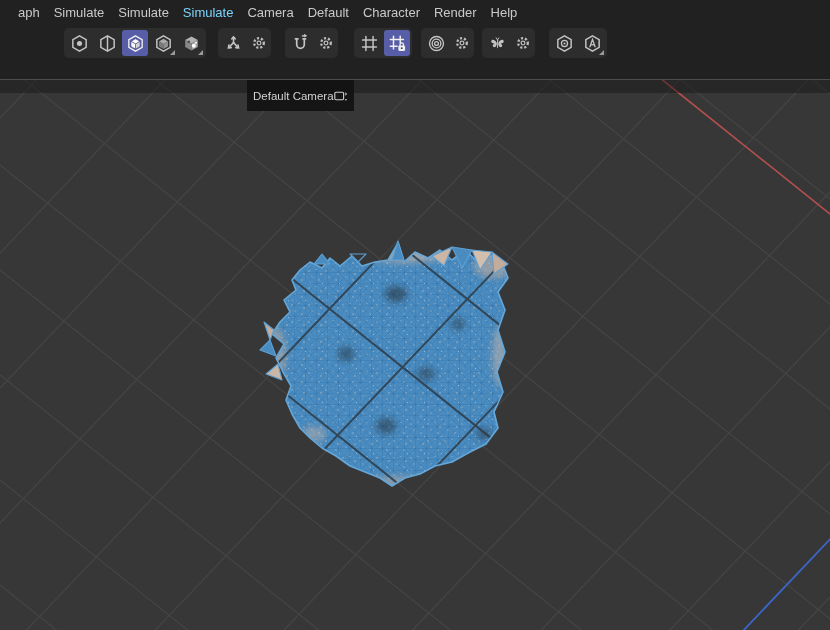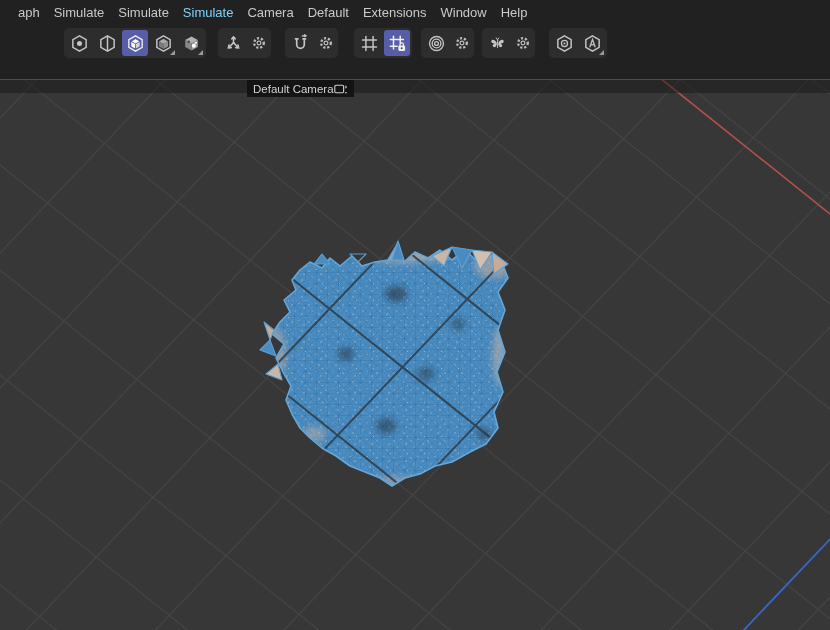--- a/index.html
+++ b/index.html
@@ -54,39 +54,39 @@
   }
   .gridlayer,.axislayer,.meshlayer{position:absolute;pointer-events:none;}
   .gridlayer{left:0;top:0;}
   .axislayer{left:0;top:0;}
   .meshlayer{left:256px;top:154px;}
   .vp-topband{
     position:absolute;left:0;top:0;right:0;height:13px;
     background:rgba(16,16,16,0.42);
   }
   .cam-label{
-    position:absolute;left:247px;top:0;height:17px;
+    position:absolute;left:247px;top:0;height:31px;
     background:rgba(18,18,18,0.93);
     display:flex;align-items:center;padding:0 6px;
     color:#d2d2d2;font-size:11.5px;cursor:default;
   }
   .cam-label svg{display:block;}
 </style>
 </head>
 <body>
 
 <div class="menubar">
   <span class="mitem">aph</span>
   <span class="mitem">Simulate</span>
   <span class="mitem">Simulate</span>
   <span class="mitem active">Simulate</span>
   <span class="mitem">Camera</span>
   <span class="mitem">Default</span>
-  <span class="mitem">Extensions</span>
-  <span class="mitem">Window</span>
+  <span class="mitem">Character</span>
+  <span class="mitem">Render</span>
   <span class="mitem">Help</span>
 </div>
 
 <div class="toolbar">
 
   <div class="tgroup g1">
     <div class="tbtn">
       <span>
         <svg width="19" height="19" viewBox="0 0 18 18" fill="none" stroke="#c4c4c4" stroke-width="1.4">
           <path d="M9 1.8 L15.3 5.4 V12.6 L9 16.2 L2.7 12.6 V5.4 Z"></path>

